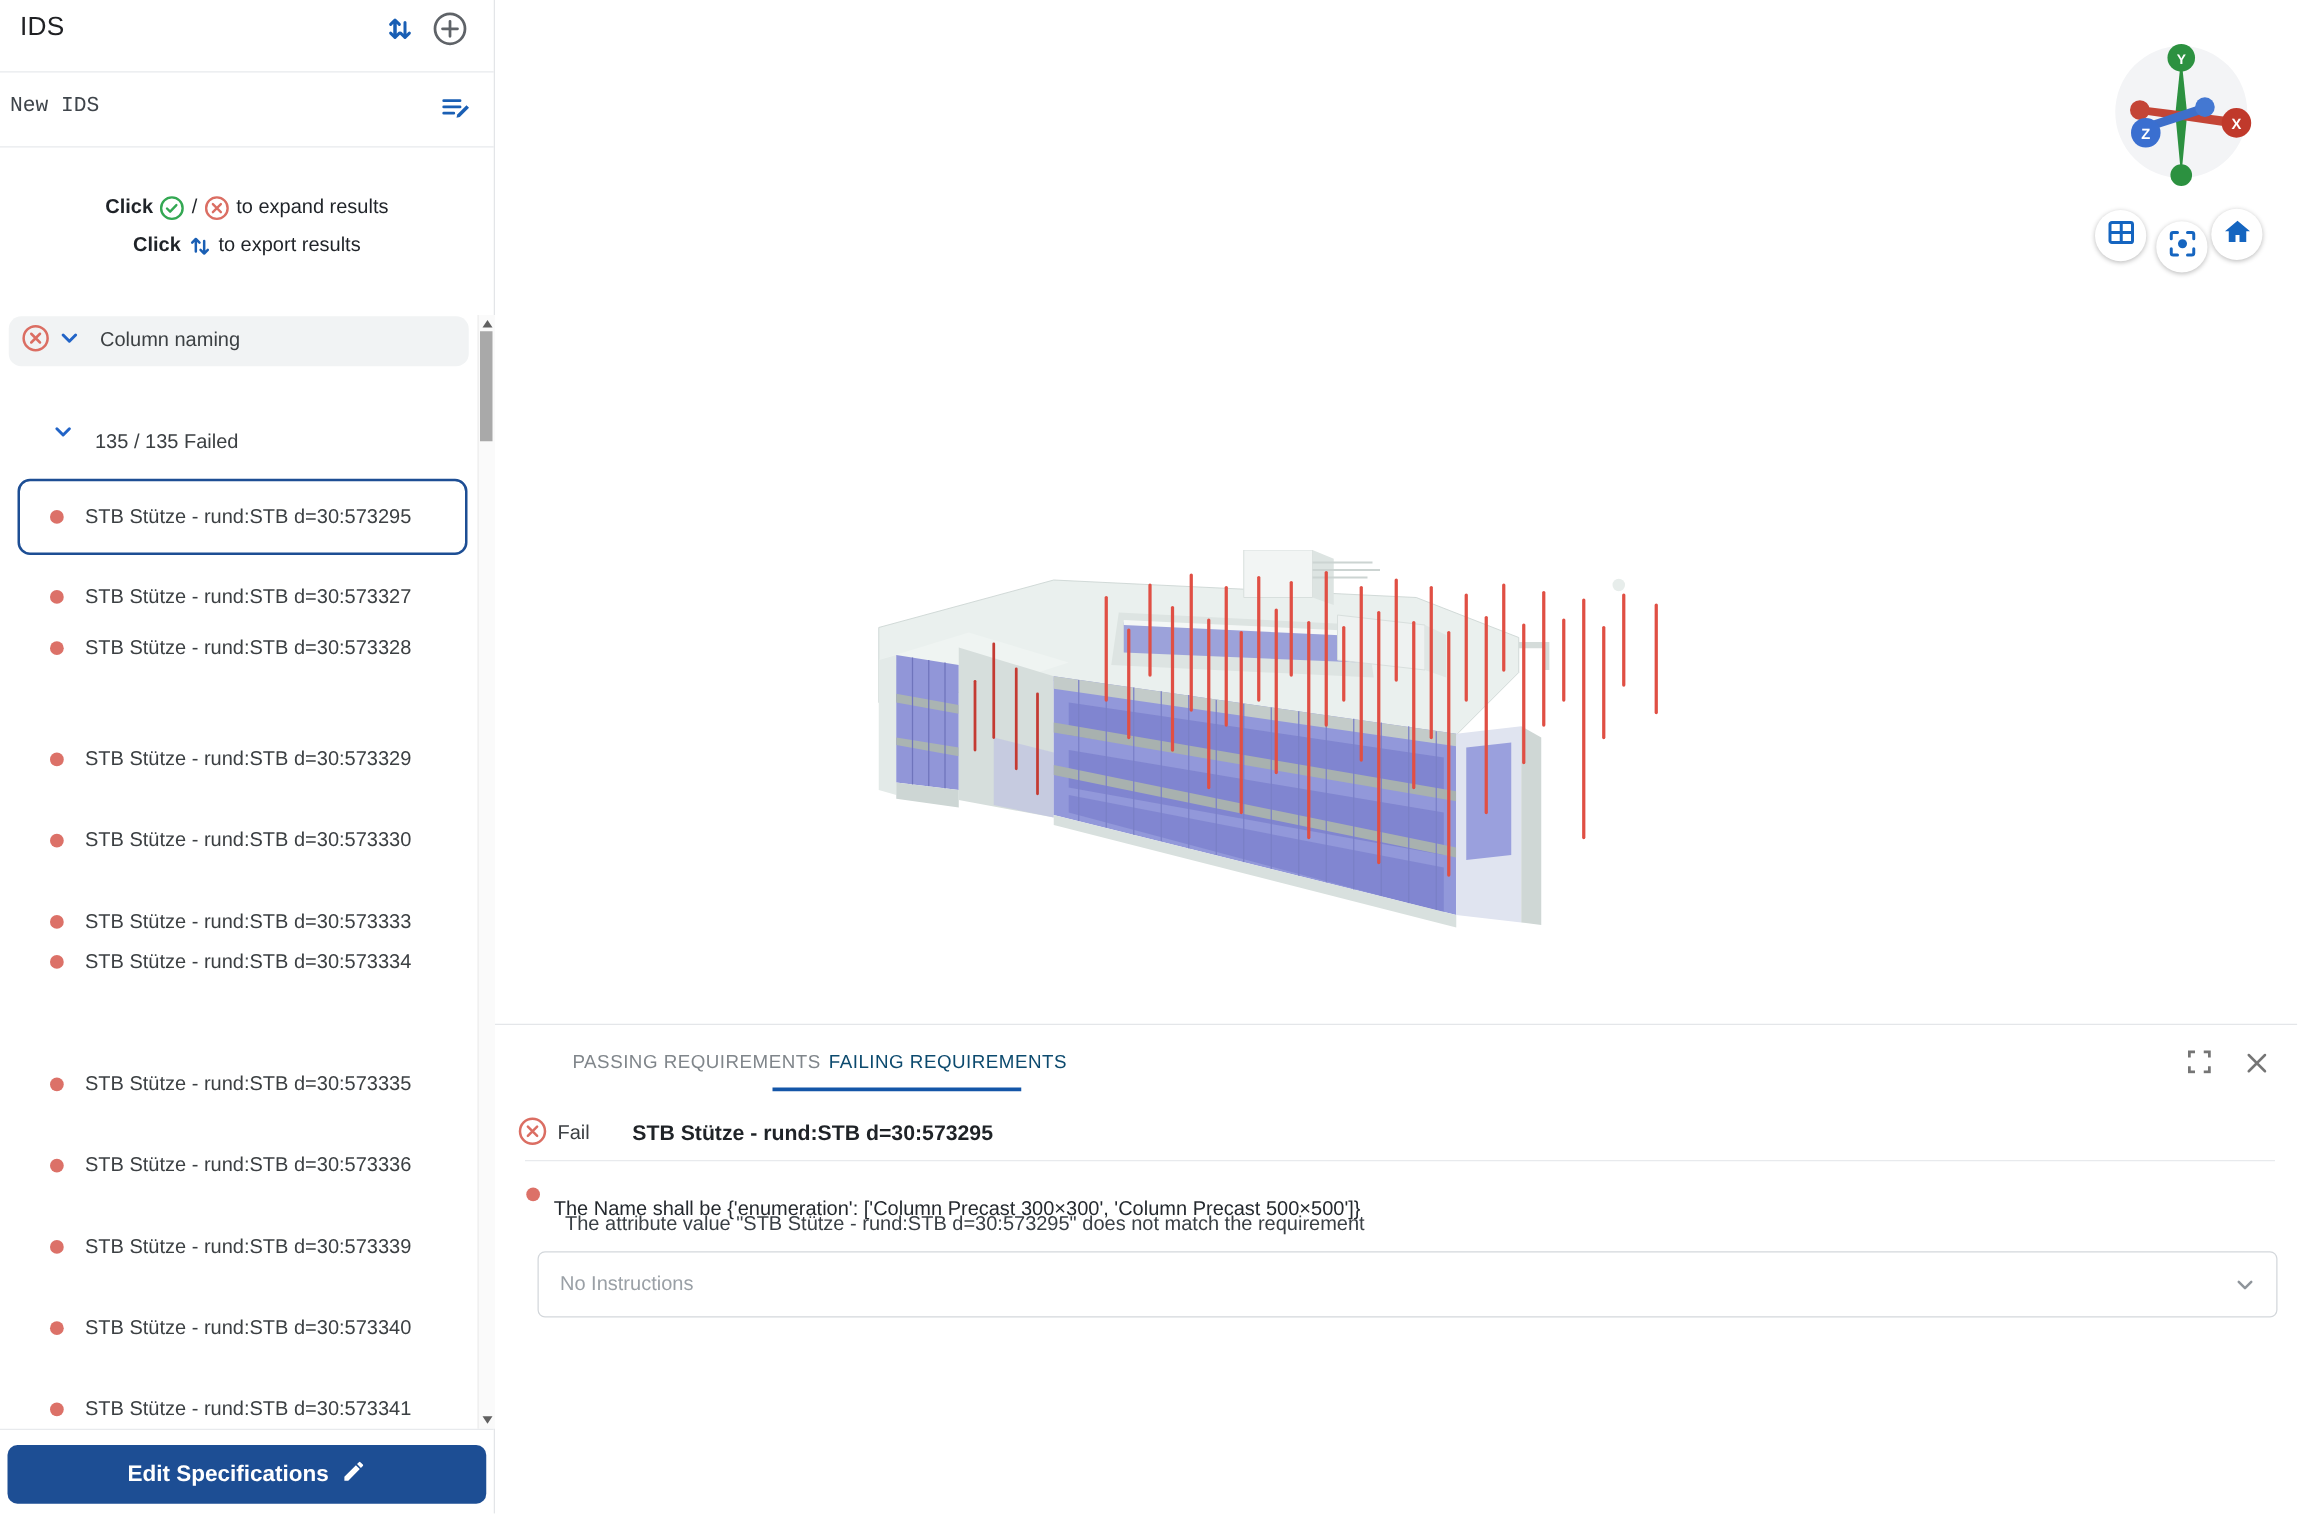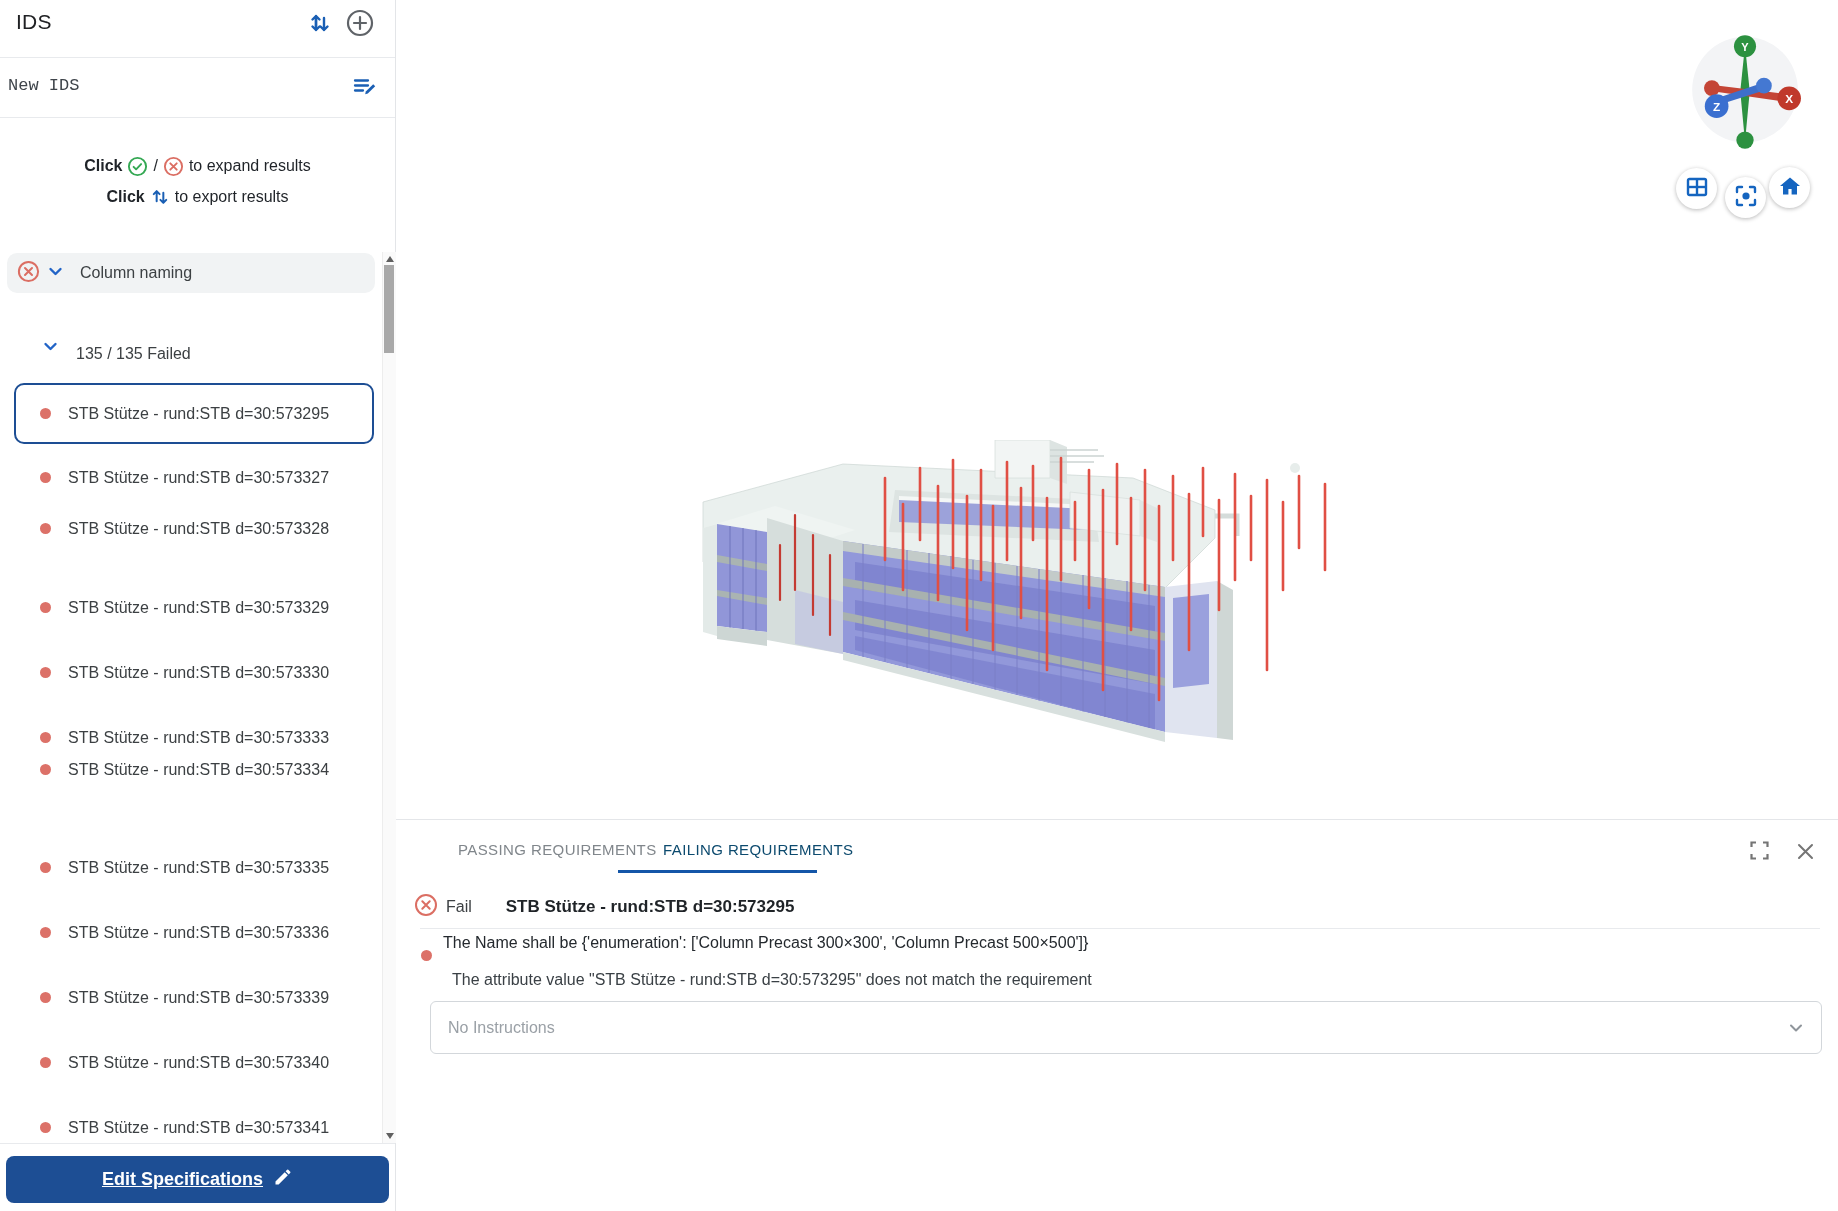--- a/index.html
+++ b/index.html
@@ -29,21 +29,21 @@
   .summary-row .lbl{margin-left:17px;font-size:16px;color:#3c4043;margin-top:12px;}
 
   .list{left:0;top:0;width:395px;height:0;}
   .item-row{position:absolute;left:14px;width:356px;height:57px;display:flex;align-items:center;cursor:pointer;border-radius:10px;}
   .item-row .dot{width:11px;height:11px;border-radius:50%;background:#dc7168;margin-left:26px;flex:0 0 auto;}
   .item-row .lbl{margin-left:17px;font-size:16px;color:#3c4043;white-space:nowrap;}
   .item-row.selected{border:2px solid #1d4e94;}
   .item-row.selected .dot{margin-left:24px;}
 
   .sb-bottom-divider{top:1143px;}
-  .edit-btn{left:6px;top:1156px;width:383px;height:47px;background:#1d4e94;border-radius:8px;display:flex;align-items:center;justify-content:center;gap:10px;color:#fff;font-size:18px;font-weight:600;cursor:pointer;text-decoration:underline;}
+  .edit-btn{left:6px;top:1156px;width:383px;height:47px;background:#1d4e94;border-radius:8px;display:flex;align-items:center;justify-content:center;gap:10px;color:#fff;font-size:18px;font-weight:600;cursor:pointer;}
 
   
   .sb-scroll{left:382px;top:252px;width:13px;height:891px;background:#fafafa;border-left:1px solid #ededed;}
   .sb-scroll .arrow-up{position:absolute;left:3px;top:4px;width:0;height:0;border-left:4px solid transparent;border-right:4px solid transparent;border-bottom:6px solid #606060;}
   .sb-scroll .arrow-down{position:absolute;left:3px;bottom:4px;width:0;height:0;border-left:4px solid transparent;border-right:4px solid transparent;border-top:6px solid #606060;}
   .sb-scroll .thumb{position:absolute;left:1px;top:13px;width:10px;height:88px;background:#a9a9a9;}
 
   
   .viewport{left:396px;top:0;width:1442px;height:819px;background:#fff;}
   .gizmo{left:1678px;top:25px;width:134px;height:134px;}
@@ -60,21 +60,21 @@
   .tab-failing{left:635px;color:#0c4a6e;}
   .tab-underline{left:618px;top:870px;width:199px;height:3px;background:#1456a8;}
   .panel-expand{left:1748px;top:841px;width:22px;height:22px;}
   .panel-close{left:1794px;top:842px;width:22px;height:22px;}
 
   .fail-row{left:414px;top:893px;height:28px;display:flex;align-items:center;}
   .fail-row .word{margin-left:8px;font-size:16px;color:#3c4043;}
   .fail-row .title{margin-left:34px;font-size:17px;font-weight:700;color:#1f2327;}
   .fail-divider{top:928px;left:420px;width:1400px;height:1px;background:#e8eaed;}
 
-  .req-line1{left:443px;top:934px;font-size:16px;color:#24292e;}
+  .req-line1{left:443px;top:959px;font-size:16px;color:#24292e;}
   .req-bullet{left:421px;top:950px;width:11px;height:11px;border-radius:50%;background:#dc7168;}
   .req-line2{left:452px;top:971px;font-size:16px;color:#3a4045;}
 
   .instr-select{left:430px;top:1001px;width:1390px;height:51px;border:1px solid #d3d7db;border-radius:6px;background:#fff;display:flex;align-items:center;cursor:pointer;}
   .instr-select .ph{margin-left:17px;font-size:16px;color:#9aa0a6;}
   .instr-select .chev{position:absolute;right:16px;top:17px;}
 </style>
 </head>
 <body>
 
@@ -172,21 +172,21 @@
 
   <div class="abs list">
       <div class="item-row selected" style="top: 383px;">
         <span class="dot"></span>
         <span class="lbl">STB Stütze - rund:STB d=30:573295</span>
       </div>
       <div class="item-row" style="top: 449px;">
         <span class="dot"></span>
         <span class="lbl">STB Stütze - rund:STB d=30:573327</span>
       </div>
-      <div class="item-row" style="top: 500px;">
+      <div class="item-row" style="top: 490px;">
         <span class="dot"></span>
         <span class="lbl">STB Stütze - rund:STB d=30:573328</span>
       </div>
       <div class="item-row" style="top: 579px;">
         <span class="dot"></span>
         <span class="lbl">STB Stütze - rund:STB d=30:573329</span>
       </div>
       <div class="item-row" style="top: 644px;">
         <span class="dot"></span>
         <span class="lbl">STB Stütze - rund:STB d=30:573330</span>

